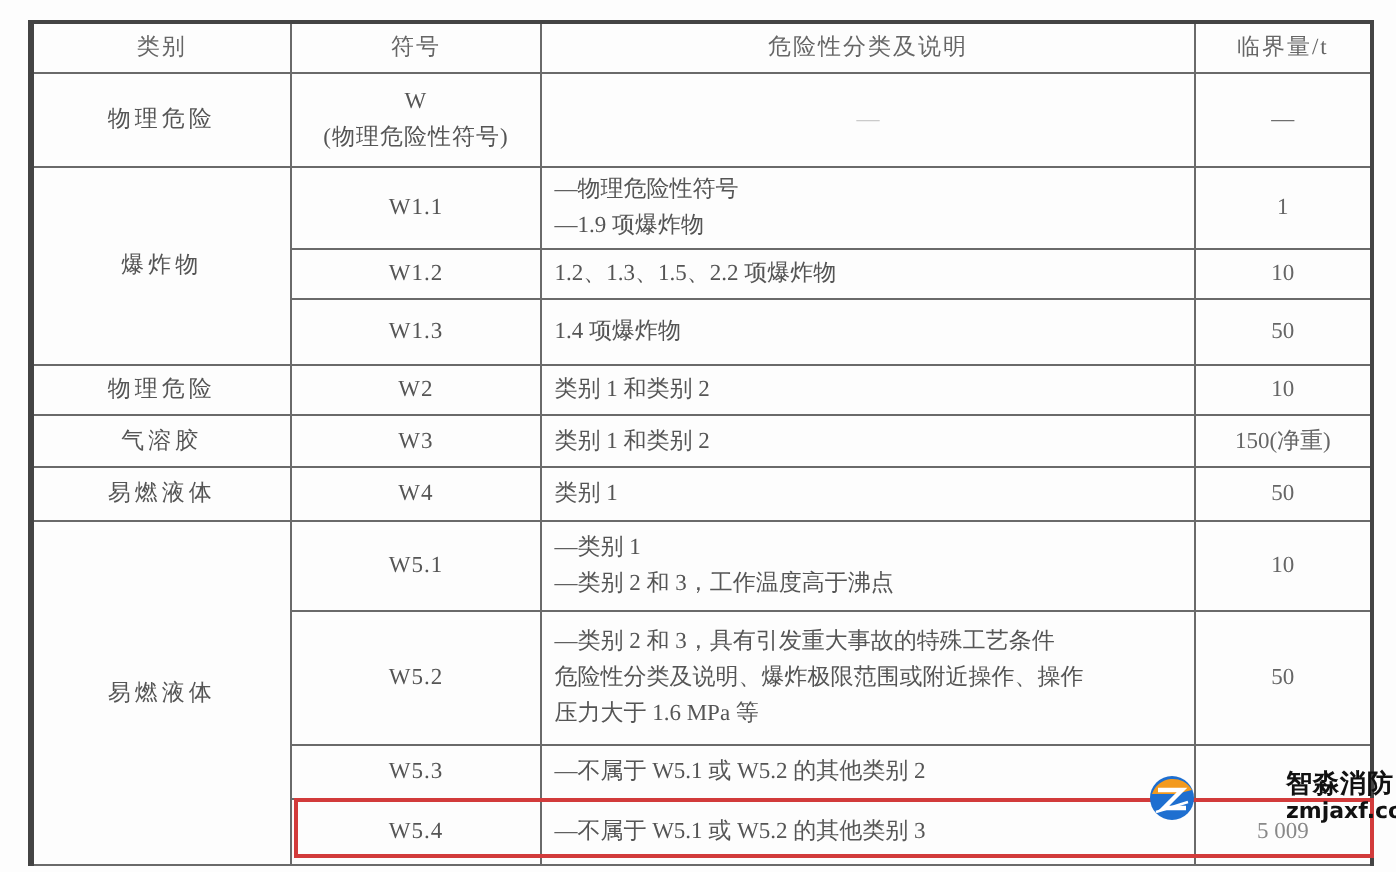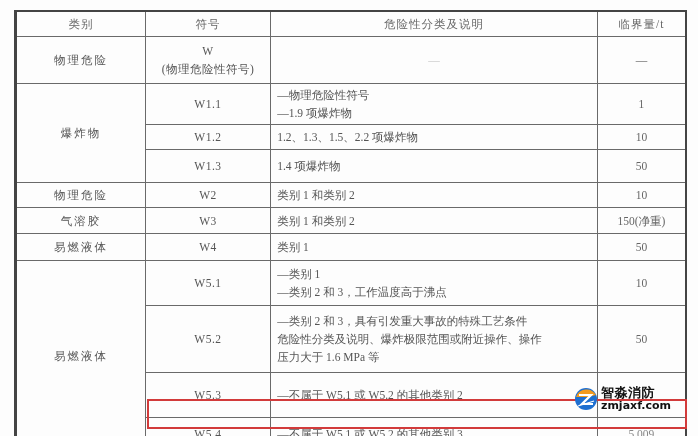--- a/index.html
+++ b/index.html
@@ -59,21 +59,21 @@
     .r-header { height: 25px; }
     .r-phys { height: 47px; }
     .r-w11 { height: 41px; }
     .r-w12 { height: 25px; }
     .r-w13 { height: 33px; }
     .r-w2 { height: 25px; }
     .r-w3 { height: 26px; }
     .r-w4 { height: 27px; }
     .r-w51 { height: 45px; }
     .r-w52 { height: 67px; }
-    .r-w53 { height: 45px; }
+    .r-w53 { height: 27px; }
     .r-w54 { height: 33px; }
     .line { display: block; white-space: nowrap; }
 
     .highlight-box {
       position: absolute;
       left: 147px;
       top: 399px;
       width: 536px;
       height: 26px;
       border: 2px solid #d23b3b;
@@ -81,20 +81,21 @@
     }
 
     .watermark {
       position: absolute;
       left: 574px;
       top: 381px;
       width: 120px;
       height: 36px;
       display: flex;
       align-items: center;
+      gap: 42px;
     }
     .wm-logo {
       width: 24px;
       height: 24px;
       position: relative;
       margin-right: 3px;
     }
     .wm-text {
       display: flex;
       flex-direction: column;

